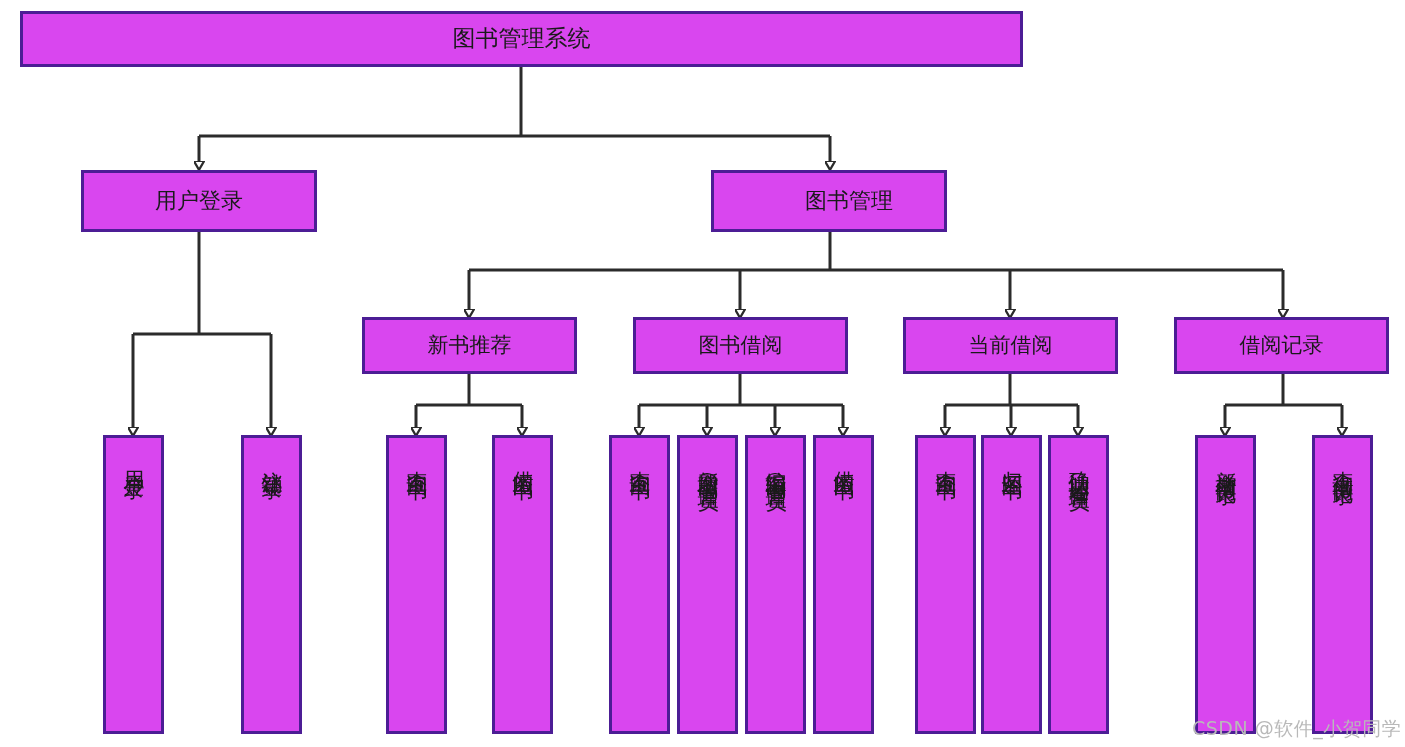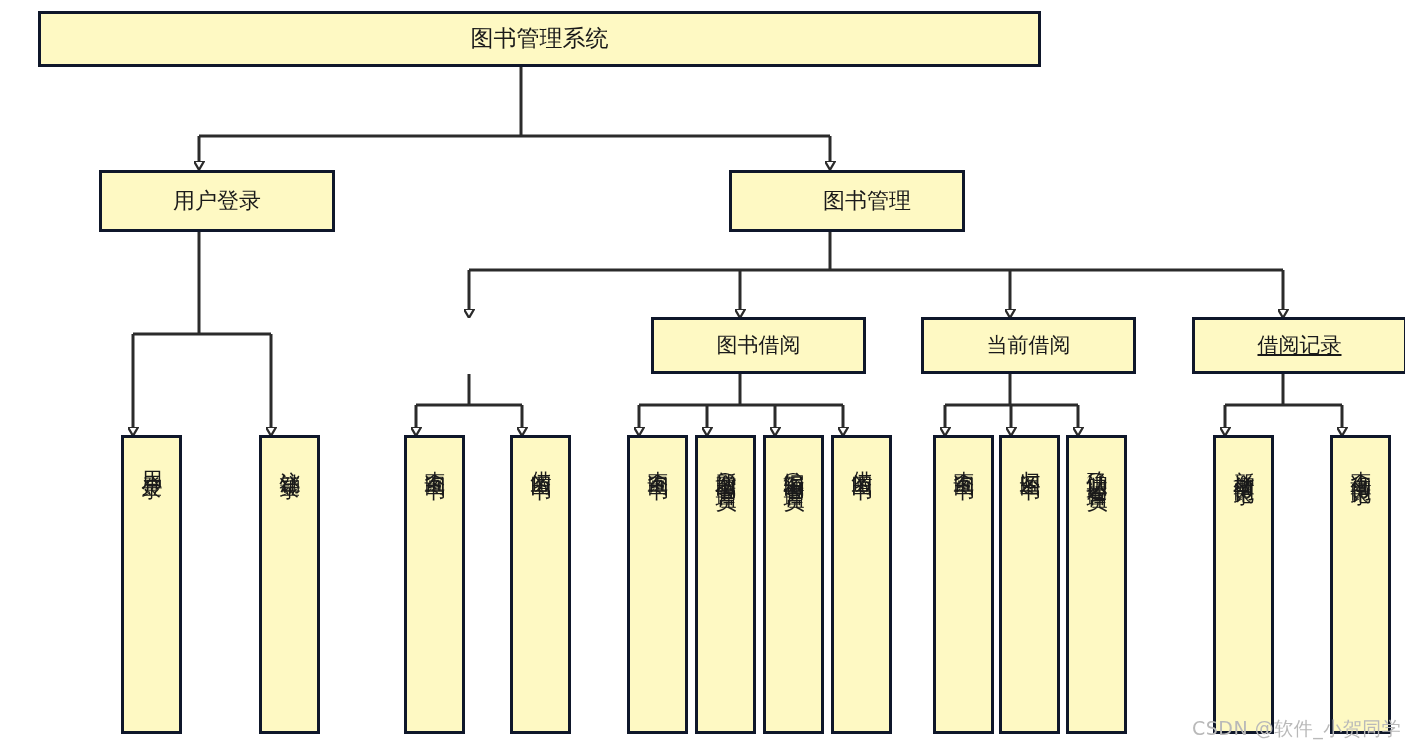--- a/index.html
+++ b/index.html
@@ -26,29 +26,28 @@
   #wires path, #wires line{
     stroke:#2b2b2b;
     stroke-width:3;
     fill:none;
     stroke-linecap:butt;
   }
   
   .node{
     position:absolute;
     box-sizing:border-box;
-    background:#fef9c3;
-    border:3px solid #0f172a;
+    background:#d946ef;
+    border:3px solid #4c1d95;
     display:flex;
     align-items:center;
     justify-content:center;
     text-align:center;
     line-height:1.18;
     color:#1a1a1a;
-    margin-left:18px;
   }
   .node.root{
     font-size:23px;
   }
   .node.lvl1{
     font-size:22px;
   }
   .node.lvl2{
     font-size:21px;
   }
@@ -137,30 +136,33 @@
   </div>
 
   <div class="node lvl1" style="left:81px; top:170px; width:236px; height:62px;">
     <span>用户登录</span>
   </div>
 
   <div class="node lvl1" style="left:711px; top:170px; width:236px; height:62px;padding-left:40px;">
     <span>图书管理</span>
   </div>
 
+  <div class="node lvl2" style="left:362px; top:317px; width:215px; height:57px;">
+    <span>新书推荐</span>
+  </div>
 
   <div class="node lvl2" style="left:633px; top:317px; width:215px; height:57px;">
     <span>图书借阅</span>
   </div>
 
   <div class="node lvl2" style="left:903px; top:317px; width:215px; height:57px;">
     <span>当前借阅</span>
   </div>
 
-  <div class="node lvl2" style="left:1174px; top:317px; width:215px; height:57px;text-decoration:underline;">
+  <div class="node lvl2" style="left:1174px; top:317px; width:215px; height:57px;">
     <span>借阅记录</span>
   </div>
 
   <div class="node leaf" style="left:103px; top:435px; width:61px; height:299px;">
     <span class="vtext">用户登录</span>
   </div>
   <div class="node leaf" style="left:241px; top:435px; width:61px; height:299px;">
     <span class="vtext">注销登录</span>
   </div>
 

